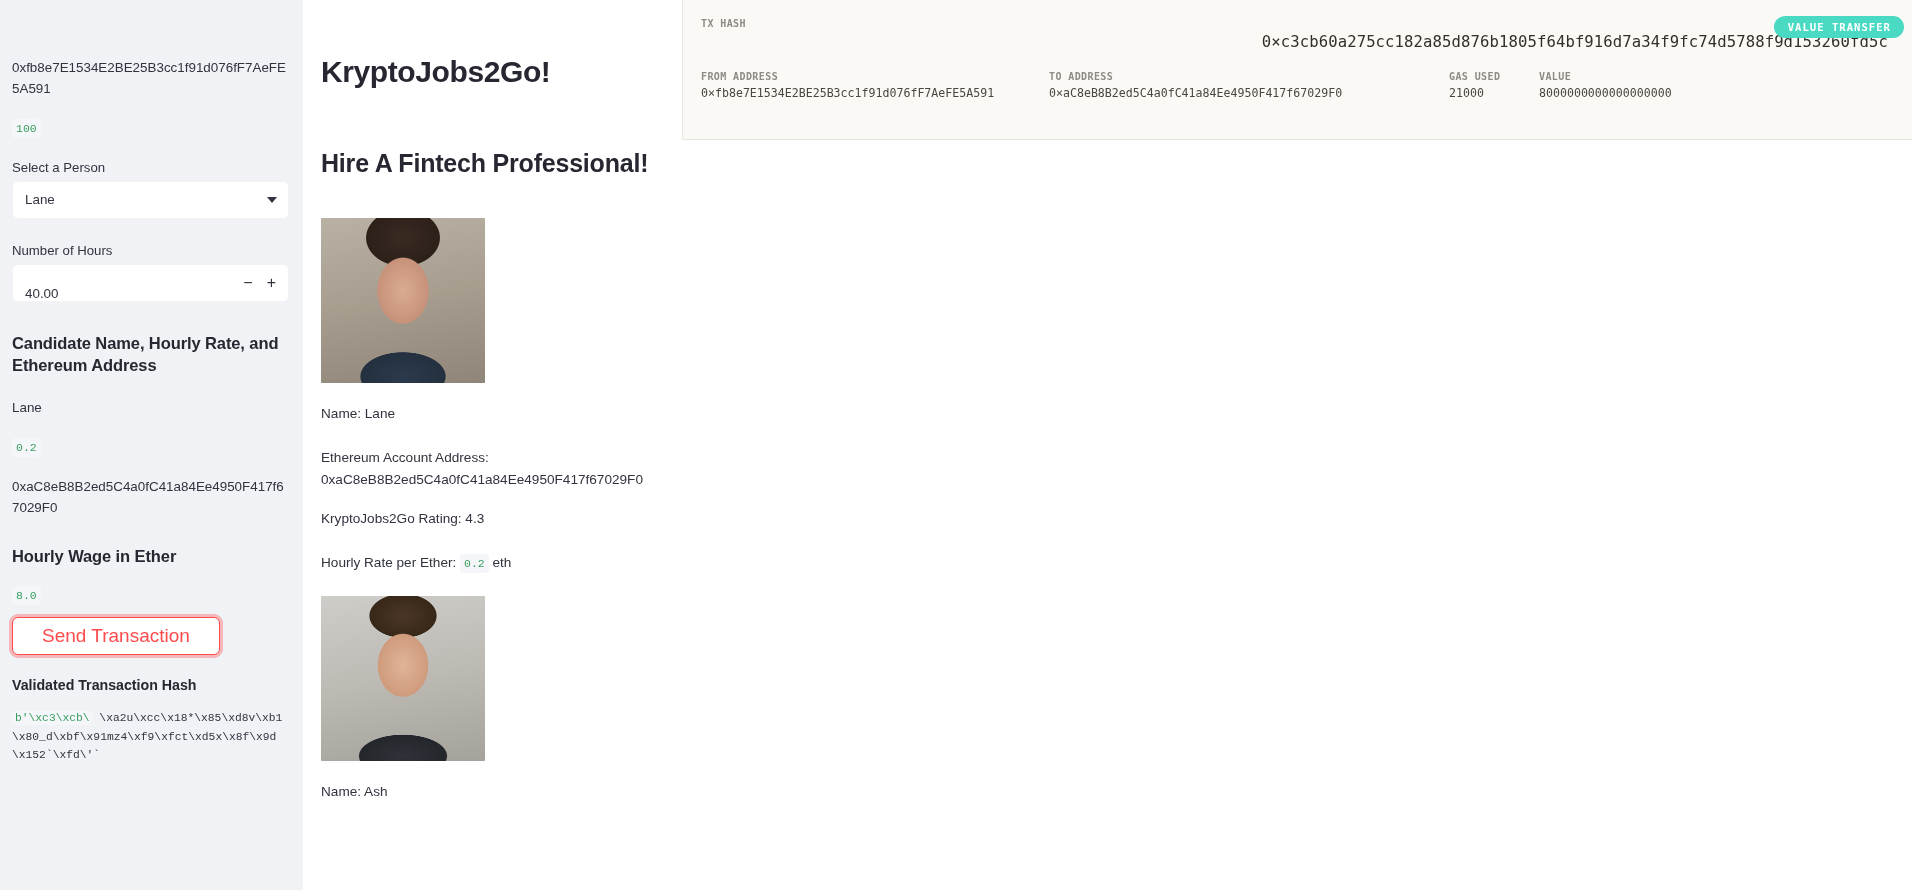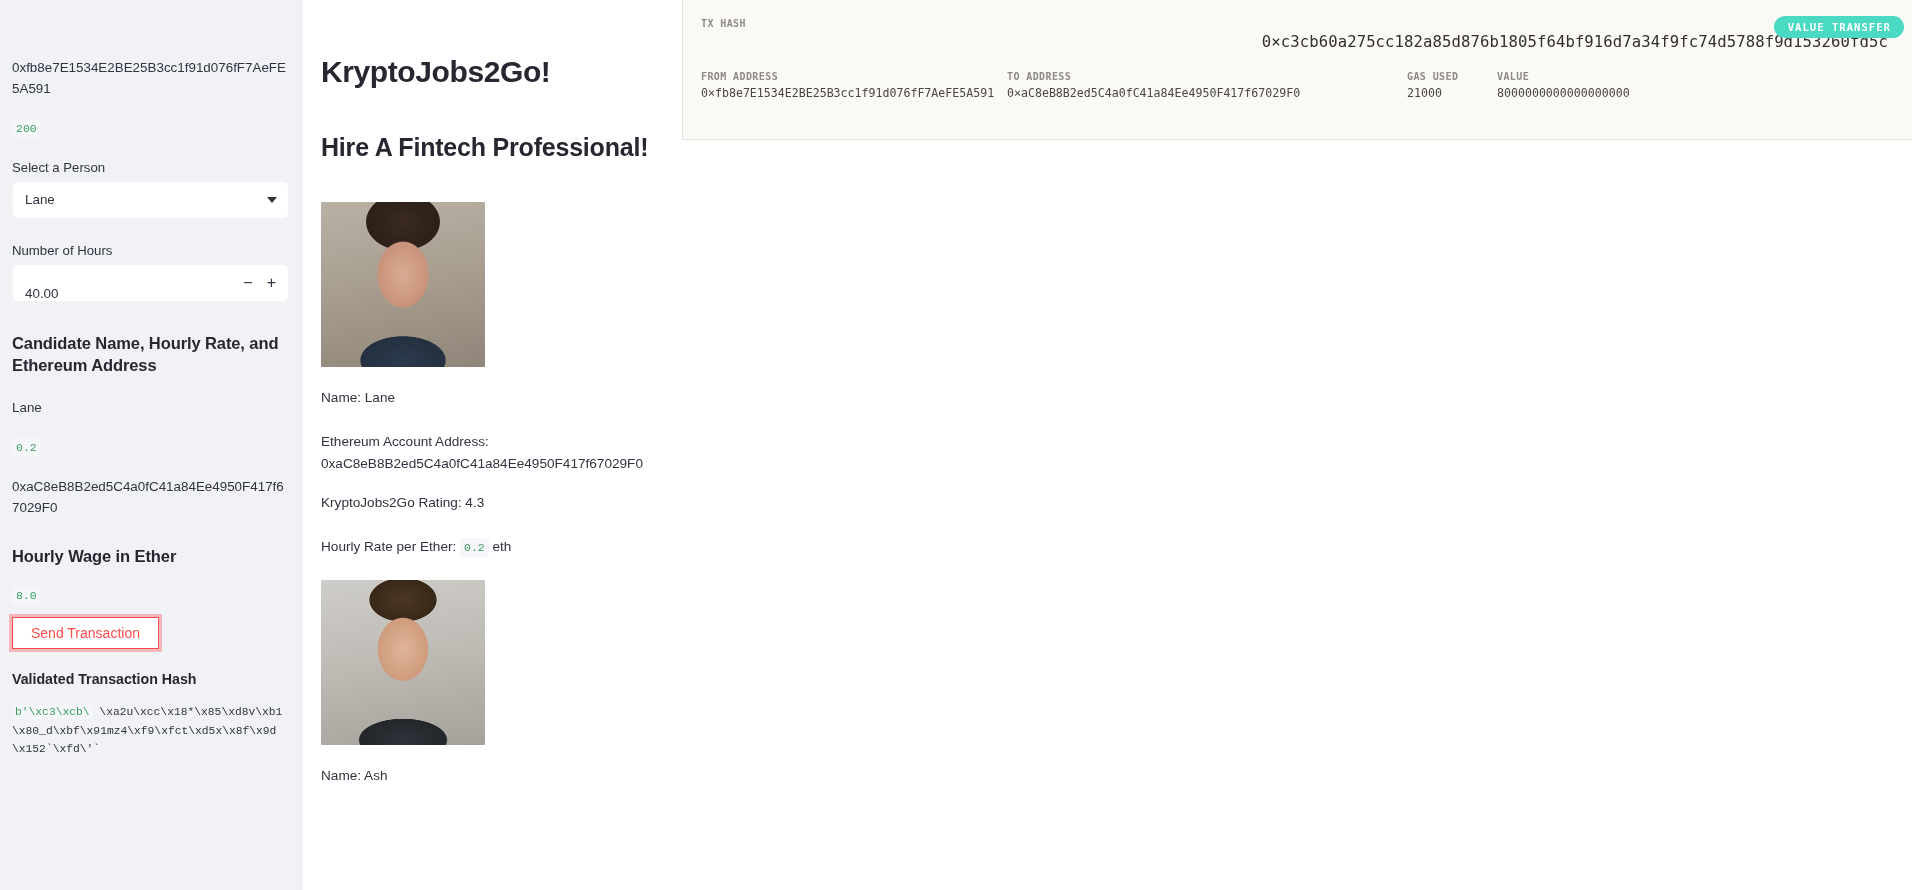--- a/index.html
+++ b/index.html
@@ -121,24 +121,24 @@
     color: #31333f;
     line-height: 1;
     cursor: pointer;
     user-select: none;
   }
   .send-btn {
     display: inline-block;
     background: #ffffff;
     color: #ff4b4b;
     border: 1px solid #ff4b4b;
-    border-radius: 0;
-    font-size: 14px;
+    border-radius: 6px;
+    font-size: 19px;
     font-family: "Liberation Sans", sans-serif;
-    padding: 7px 18px;
+    padding: 7px 29px;
     cursor: pointer;
     box-shadow: 0 0 0 3px rgba(255,75,75,0.35);
     margin: 6px 0 22px 0;
   }
   .sb-h3 {
     font-size: 14.2px;
     font-weight: bold;
     color: #262730;
     margin: 0 0 16px 0;
   }
@@ -150,21 +150,21 @@
     height: 890px;
     padding: 55px 0 0 18px;
     overflow: hidden;
     background: #ffffff;
   }
   .main-title {
     font-size: 30px;
     font-weight: bold;
     color: #262730;
     letter-spacing: -0.4px;
-    margin: 0 0 44px 0;
+    margin: 0 0 60px 0;
   }
   .main-sub {
     font-size: 25px;
     font-weight: 600;
     color: #262730;
     letter-spacing: -0.2px;
     margin: 0 0 40px 0;
   }
   .cand-photo {
     width: 164px; height: 165px;
@@ -215,21 +215,21 @@
     color: #33302a;
     letter-spacing: 0.1px;
     margin: 0;
     text-align: right;
   }
   .tx-row {
     display: flex;
     margin-top: 20px;
   }
   .tx-col-from { width: 306px; }
-  .tx-col-to { width: 400px; }
+  .tx-col-to { width: 400px; margin-left: 42px; }
   .tx-col-gas { width: 90px; }
   .tx-col-value { width: 300px; }
   .tx-mono-val {
     font-family: "DejaVu Sans Mono", monospace;
     font-size: 11.6px;
     color: #4a4740;
     margin: 0;
     white-space: nowrap;
   }
   .badge {
@@ -265,21 +265,21 @@
 <body>
 
 <div class="app">
 
   <aside class="sidebar">
 
 
     <p class="sb-text">0xfb8e7E1534E2BE25B3cc1f91d076fF7AeFE5A591</p>
 
     <p style="margin:0 0 22px 0;">
-      <span class="code-inline">200</span>
+      <span class="code-inline">100</span>
     </p>
 
     <p class="sb-label">Select a Person</p>
 
     <div class="select-box">
       <span>Lane</span>
       <span class="select-arrow"></span>
     </div>
 
     <p class="sb-label">Number of Hours</p>

